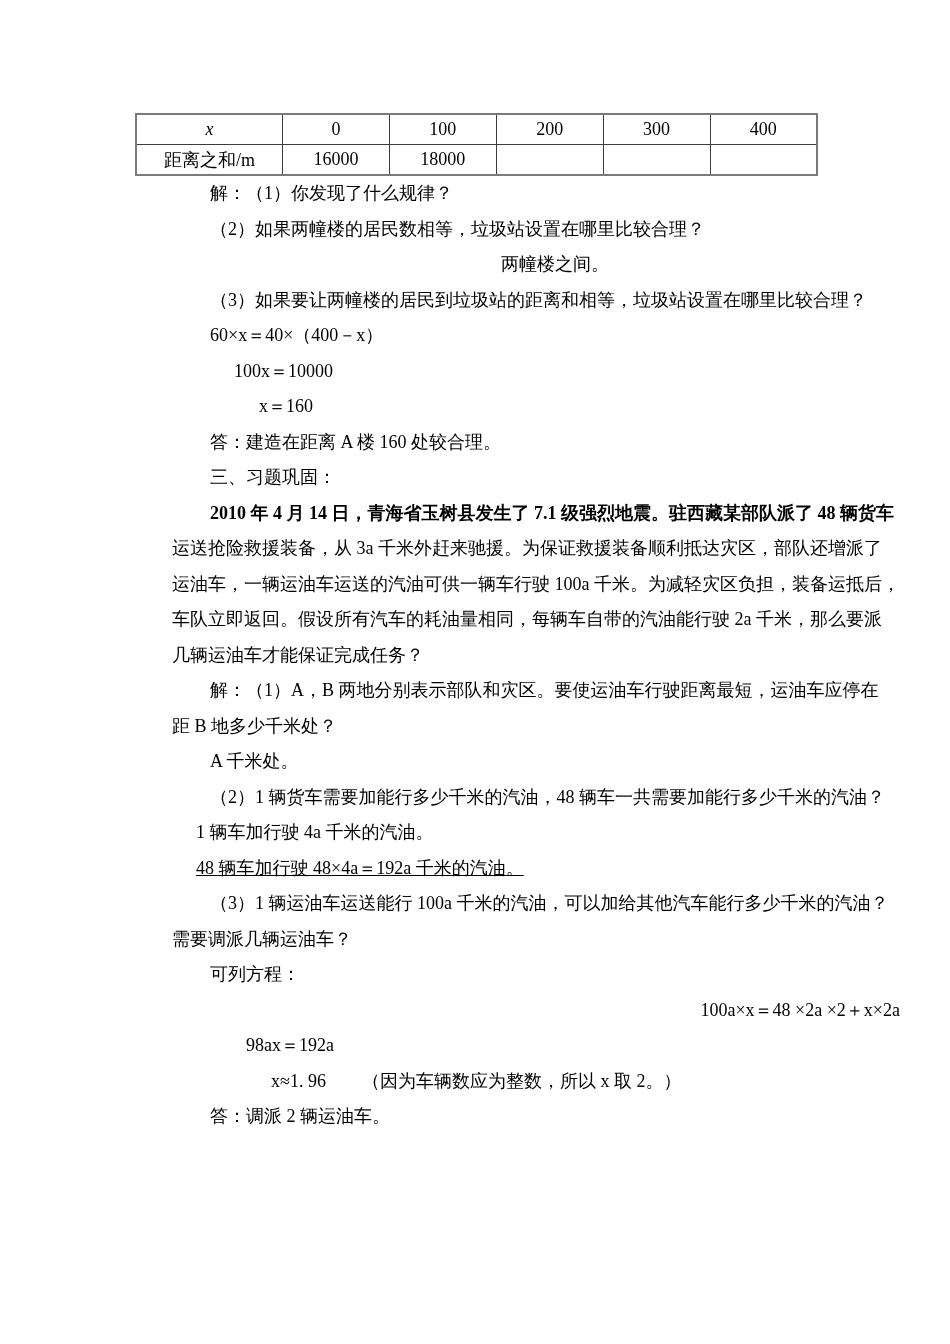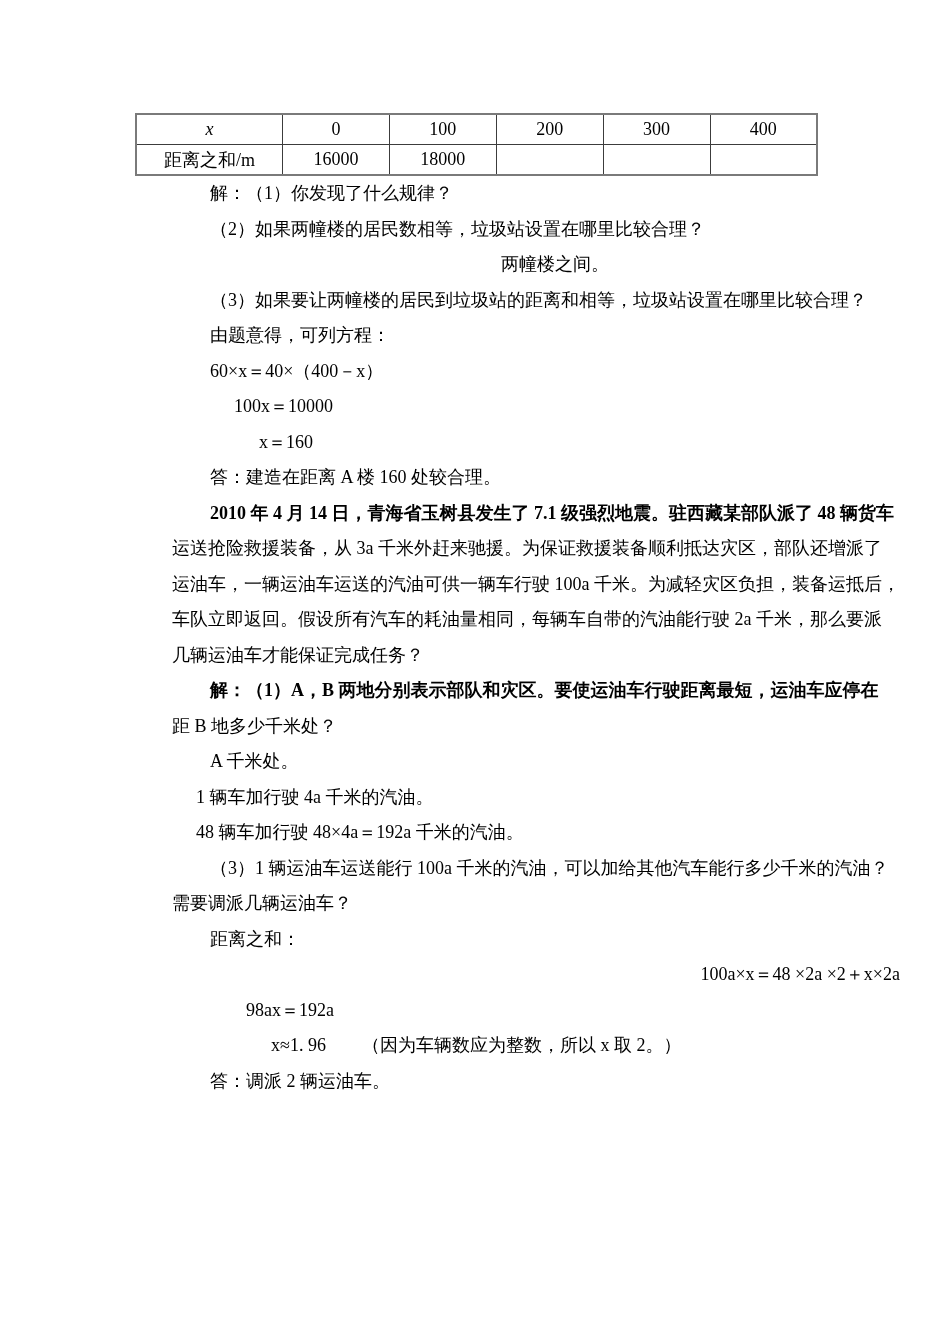--- a/index.html
+++ b/index.html
@@ -73,36 +73,37 @@
           <td></td>
           <td></td>
         </tr>
       </tbody>
   </table>
   <div class="doc-lines">
       <div class="line" style="padding-left: 38px;">解：（1）你发现了什么规律？</div>
       <div class="line" style="padding-left: 38px;">（2）如果两幢楼的居民数相等，垃圾站设置在哪里比较合理？</div>
       <div class="line" style="padding-left: 38px; text-align: center;">两幢楼之间。</div>
       <div class="line" style="padding-left: 38px;">（3）如果要让两幢楼的居民到垃圾站的距离和相等，垃圾站设置在哪里比较合理？</div>
-      <div class="line" style="padding-left: 38px;">由题意得，可列方程：</div>
       <div class="line" style="padding-left: 38px;">60×x＝40×（400－x）</div>
       <div class="line" style="padding-left: 62px;">100x＝10000</div>
       <div class="line" style="padding-left: 87px;">x＝160</div>
       <div class="line" style="padding-left: 38px;">答：建造在距离 A 楼 160 处较合理。</div>
+      <div class="line" style="padding-left: 38px;">三、习题巩固：</div>
       <div class="line" style="padding-left: 38px; font-weight: bold;">2010 年 4 月 14 日，青海省玉树县发生了 7.1 级强烈地震。驻西藏某部队派了 48 辆货车</div>
       <div class="line" style="padding-left: 0px;">运送抢险救援装备，从 3a 千米外赶来驰援。为保证救援装备顺利抵达灾区，部队还增派了</div>
       <div class="line" style="padding-left: 0px;">运油车，一辆运油车运送的汽油可供一辆车行驶 100a 千米。为减轻灾区负担，装备运抵后，</div>
       <div class="line" style="padding-left: 0px;">车队立即返回。假设所有汽车的耗油量相同，每辆车自带的汽油能行驶 2a 千米，那么要派</div>
       <div class="line" style="padding-left: 0px;">几辆运油车才能保证完成任务？</div>
-      <div class="line" style="padding-left: 38px; font-weight: bold;">解：（1）A，B 两地分别表示部队和灾区。要使运油车行驶距离最短，运油车应停在</div>
+      <div class="line" style="padding-left: 38px;">解：（1）A，B 两地分别表示部队和灾区。要使运油车行驶距离最短，运油车应停在</div>
       <div class="line" style="padding-left: 0px;">距 B 地多少千米处？</div>
       <div class="line" style="padding-left: 38px;">A 千米处。</div>
+      <div class="line" style="padding-left: 38px;">（2）1 辆货车需要加能行多少千米的汽油，48 辆车一共需要加能行多少千米的汽油？</div>
       <div class="line" style="padding-left: 24px;">1 辆车加行驶 4a 千米的汽油。</div>
-      <div class="line" style="padding-left: 24px;">48 辆车加行驶 48×4a＝192a 千米的汽油。</div>
+      <div class="line" style="padding-left: 24px; text-decoration: underline;">48 辆车加行驶 48×4a＝192a 千米的汽油。</div>
       <div class="line" style="padding-left: 38px;">（3）1 辆运油车运送能行 100a 千米的汽油，可以加给其他汽车能行多少千米的汽油？</div>
       <div class="line" style="padding-left: 0px;">需要调派几辆运油车？</div>
-      <div class="line" style="padding-left: 38px;">距离之和：</div>
+      <div class="line" style="padding-left: 38px;">可列方程：</div>
       <div class="line" style="padding-left: 44px; text-align: right;">100a×x＝48 ×2a ×2＋x×2a</div>
       <div class="line" style="padding-left: 74px;">98ax＝192a</div>
       <div class="line" style="padding-left: 99px;">x≈1. 96　　（因为车辆数应为整数，所以 x 取 2。）</div>
       <div class="line" style="padding-left: 38px;">答：调派 2 辆运油车。</div>
     </div>
 </div>
 
 </body></html>

